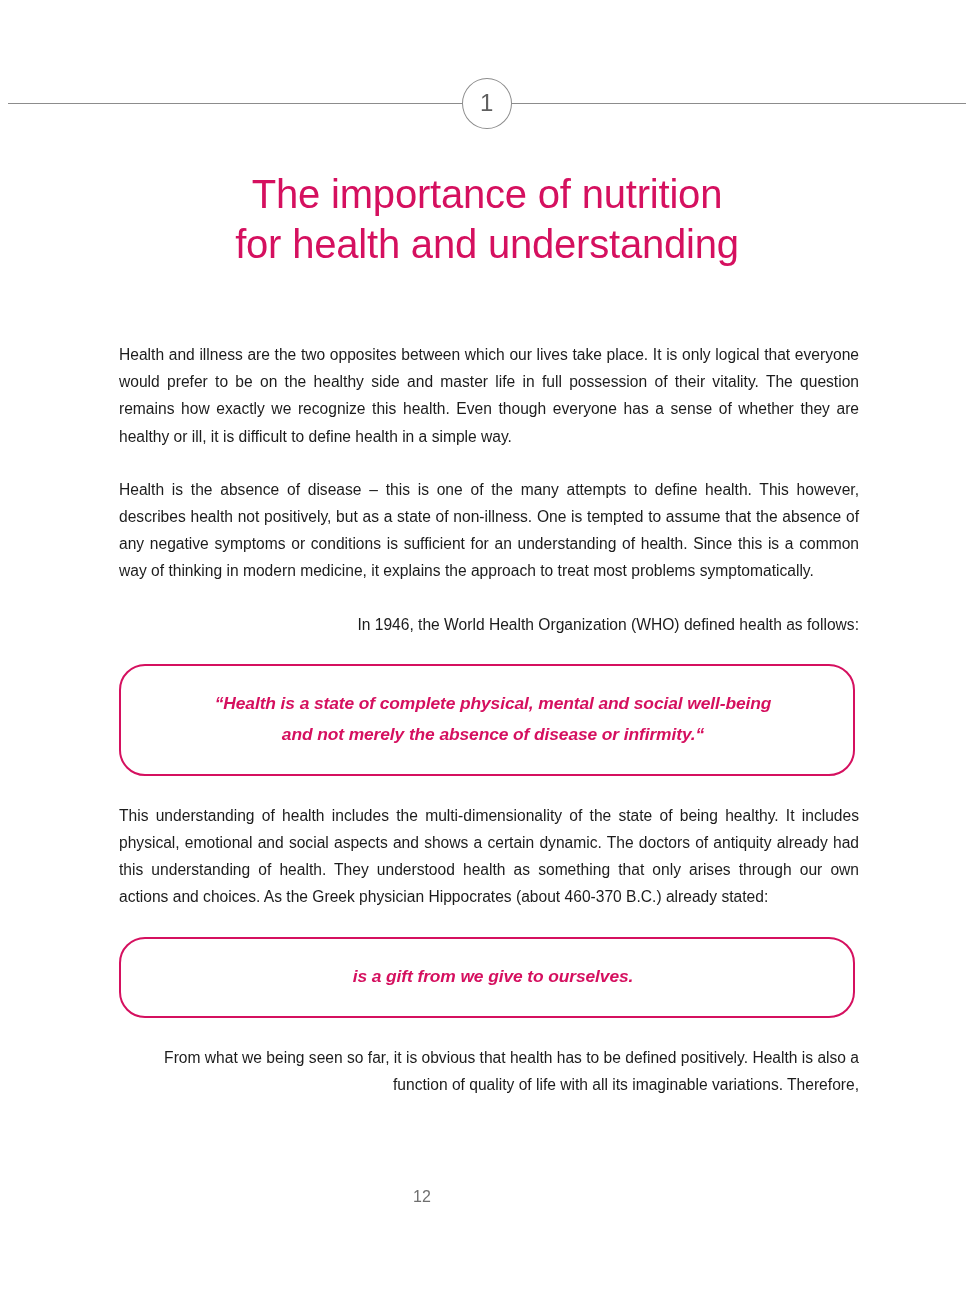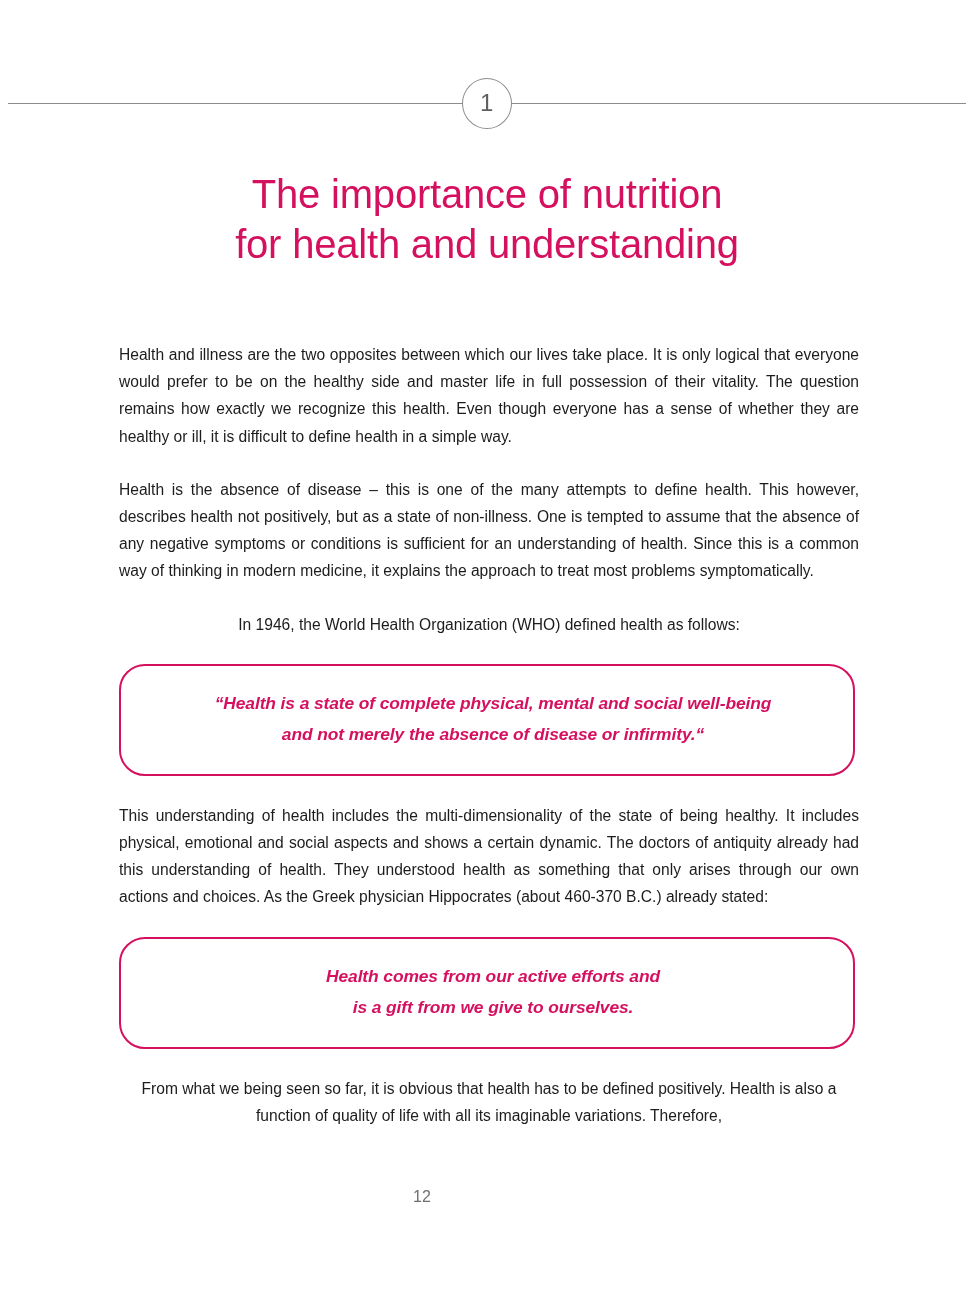--- a/index.html
+++ b/index.html
@@ -88,21 +88,21 @@
   p.body-par {
     margin: 0 0 26px 0;
     font-size: 15.6px;
     line-height: 27.2px;
     color: #1c1c1c;
     text-align: justify;
     text-justify: inter-word;
     hyphens: none;
   }
   p.body-par:last-child { margin-bottom: 0; }
-  p.body-par.nojust { text-align: center; }
+  p.body-par.nojust { text-align: right; }
 
   
   .quote-box {
     box-sizing: border-box;
     width: 736px;
     border: 2px solid #d5105f;
     border-radius: 26px;
     margin: 0 0 26px 0;
     padding: 22px 34px 24px 46px;
     text-align: center;
@@ -157,21 +157,20 @@
       <div class="quote-text">
         <span class="qline">“Health is a state of complete physical, mental and social well-being</span>
         <span class="qline">and not merely the absence of disease or infirmity.“</span>
       </div>
     </div>
 
     <p class="body-par">This understanding of health includes the multi-dimensionality of the state of being healthy. It includes physical, emotional and social aspects and shows a certain dynamic. The doctors of antiquity already had this understanding of health. They understood health as something that only arises through our own actions and choices. As the Greek physician Hippocrates (about 460-370 B.C.) already stated:</p>
 
     <div class="quote-box">
       <div class="quote-text">
-        <span class="qline">Health comes from our active efforts and</span>
         <span class="qline">is a gift from we give to ourselves.</span>
       </div>
     </div>
 
     <p class="body-par nojust">From what we being seen so far, it is obvious that health has to be defined positively. Health is also a function of quality of life with all its imaginable variations. Therefore,</p>
 
   </div>
 
   <div class="page-number">12</div>
 

